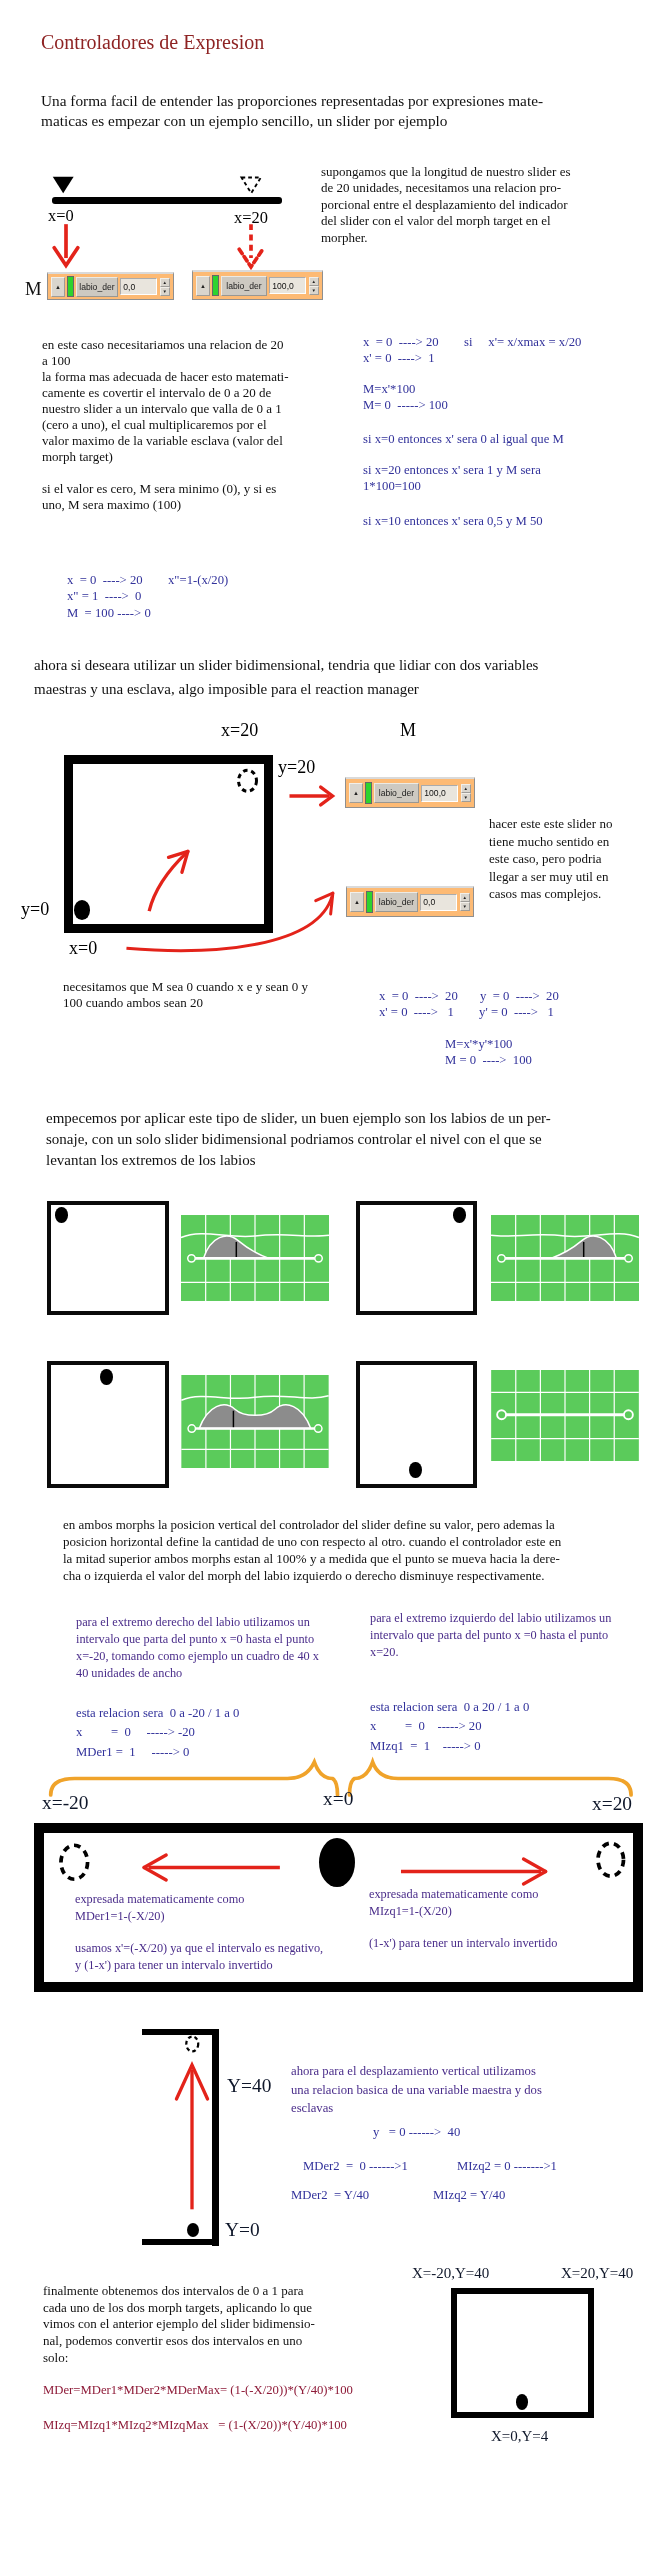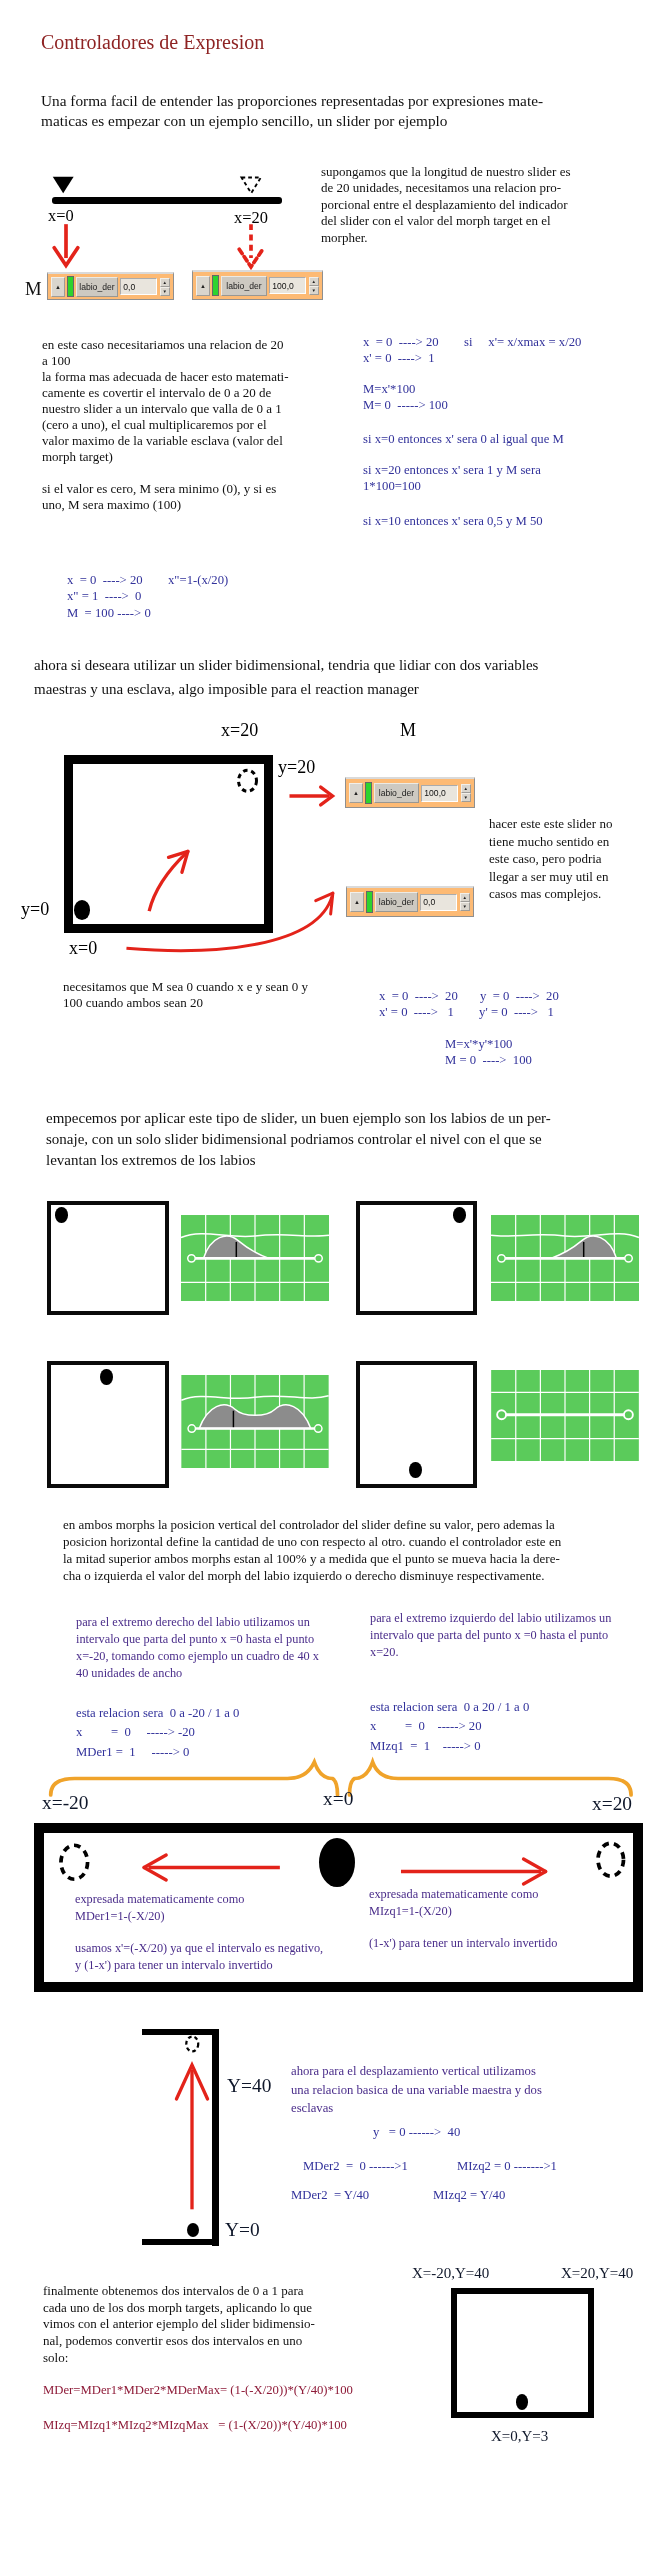--- a/index.html
+++ b/index.html
@@ -335,18 +335,18 @@
 
   <div class="t" style="left:43px;top:2283px;font-size:13px;line-height:16.7px;">finalmente obtenemos dos intervalos de 0 a 1 para
 cada uno de los dos morph targets, aplicando lo que
 vimos con el anterior ejemplo del slider bidimensio-
 nal, podemos convertir esos dos intervalos en uno
 solo:</div>
   <div class="green" style="position:absolute;left:412px;top:2265px;font-size:15px;">X=-20,Y=40</div>
   <div class="green" style="position:absolute;left:561px;top:2265px;font-size:15px;">X=20,Y=40</div>
   <div class="sq" style="left:451px;top:2288px;width:143px;height:130px;border:6.7px solid #000;"></div>
   <div class="dot" style="left:516px;top:2394px;width:12px;height:15.7px;"></div>
-  <div class="green" style="position:absolute;left:491px;top:2428px;font-size:15px;">X=0,Y=3</div>
+  <div class="green" style="position:absolute;left:491px;top:2428px;font-size:15px;">X=0,Y=4</div>
   <div class="pre maroon" style="left:43px;top:2383px;font-size:12.7px;">MDer=MDer1*MDer2*MDerMax= (1-(-X/20))*(Y/40)*100</div>
   <div class="pre maroon" style="left:43px;top:2418px;font-size:12.7px;">MIzq=MIzq1*MIzq2*MIzqMax   = (1-(X/20))*(Y/40)*100</div>
 
 </div>
 
 
 </body></html>

